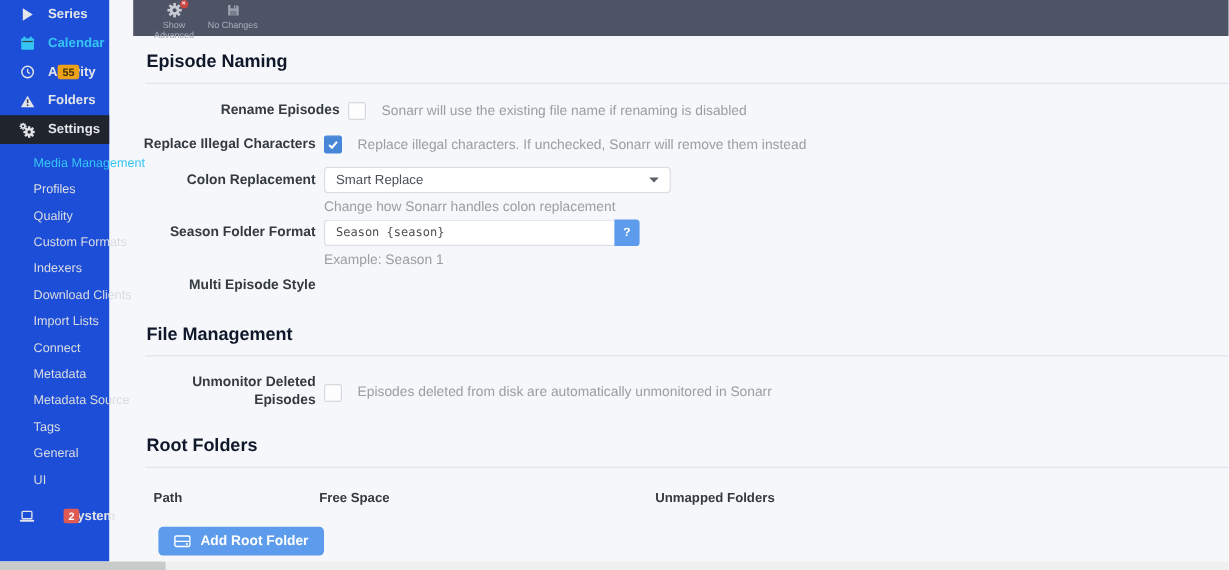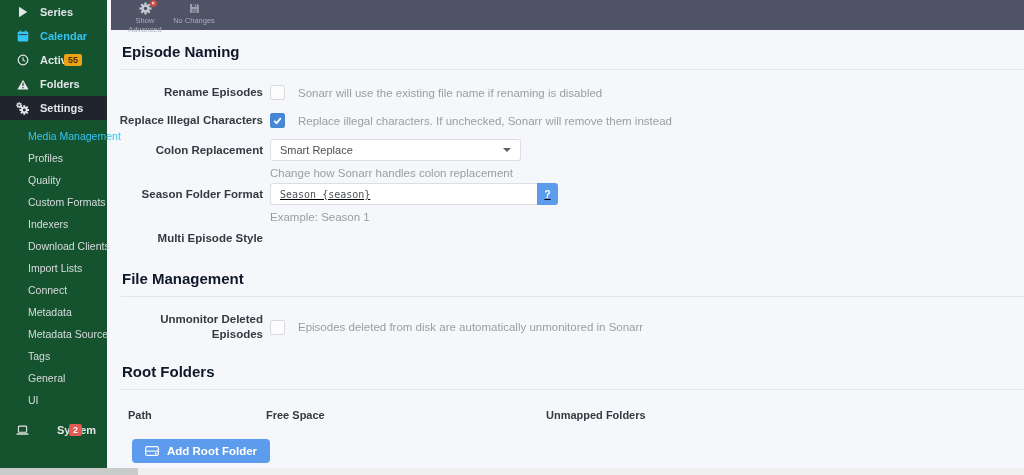--- a/index.html
+++ b/index.html
@@ -1,21 +1,21 @@
 <!DOCTYPE html>
 <html><head>
 <meta charset="utf-8">
 <style>
   * { margin:0; padding:0; box-sizing:border-box; }
   html,body { width:1024px; height:475px; overflow:hidden; }
   body { font-family:"Liberation Sans",sans-serif; }
   .app { position:relative; width:1024px; height:475px; background:#f6f7fa; overflow:hidden; }
 
   
-  .sidebar { position:absolute; left:0; top:0; width:107px; height:468px; background:#14532d; color:#e3e5e9; z-index:3; }
+  .sidebar { position:absolute; left:0; top:0; width:91px; height:468px; background:#1d4ed8; color:#e3e5e9; z-index:3; }
   .nav-item { position:relative; height:24px; display:flex; align-items:center; padding-left:16px; gap:11px; font-size:11px; font-weight:600; cursor:pointer; }
   .nav-item .nav-ic { width:13px; display:flex; justify-content:center; color:#e3e5e9; }
   .nav-item.teal, .nav-item.teal .nav-ic { color:#35c5f4; }
   .nav-item.selected { background:#20242d; }
   .nav-badge { position:absolute; right:25px; top:50%; transform:translateY(-50%); font-size:9px; font-weight:bold; padding:1px 4px; border-radius:2px; }
   .nav-badge.warn { background:#eda117; color:#42330b; }
   .nav-badge.danger { background:#e05953; color:#fff; }
   .subnav { padding:5px 0 2px 0; }
   .subnav-item { height:22px; line-height:22px; padding-left:28px; font-size:10.5px; color:#d9dce0; cursor:pointer; white-space:nowrap; }
   .subnav-item.active { color:#35c5f4; }
@@ -34,23 +34,23 @@
   .form-row { display:flex; margin-top:13px; }
   .lbl { width:152px; flex-shrink:0; text-align:right; font-size:11.5px; font-weight:bold; color:#343a41; }
   .row-check { align-items:center; }
   .row-check .lbl { line-height:15px; }
   .row-ctl .lbl { line-height:22px; }
   .ctl { margin-left:7px; }
   .ctl-line { display:flex; align-items:center; }
   .cb { width:15px; height:15px; border:1px solid #d6dade; border-radius:2px; background:#fdfdfe; flex-shrink:0; cursor:pointer; display:flex; align-items:center; justify-content:center; }
   .cb.checked { background:#4787d7; border-color:#4787d7; }
   .inline-help { margin-left:13px; font-size:11.5px; color:#9b9da0; }
-  .select { width:251px; height:22px; background:#fff; border:1px solid #dbdfe3; border-radius:3px; display:flex; align-items:center; justify-content:space-between; padding:0 9px; font-size:11px; color:#4b5055; cursor:pointer; }
+  .select { width:289px; height:22px; background:#fff; border:1px solid #dbdfe3; border-radius:3px; display:flex; align-items:center; justify-content:space-between; padding:0 9px; font-size:11px; color:#4b5055; cursor:pointer; }
   .caret { width:0; height:0; border-left:4px solid transparent; border-right:4px solid transparent; border-top:4px solid #5b6066; }
-  .input-group { display:flex; width:288px;text-decoration:underline; }
+  .input-group { display:flex; width:263px; }
   .text-input { flex:1; min-width:0; height:22px; border:1px solid #dbdfe3; border-right:none; border-radius:3px 0 0 3px; background:#fff; padding:0 9px; font-family:"DejaVu Sans Mono",monospace; font-size:10px; color:#4b5055; outline:none; }
   .help-btn { width:21px; height:22px; background:#5d9cec; color:#fff; border:none; border-radius:0 3px 3px 0; font-size:10px; font-weight:bold; cursor:pointer; }
   .under-help { margin-top:6px; font-size:11.5px; color:#9b9da0; }
 
   .rf-headers { display:flex; margin:19px 0 0 17px; font-size:11px; font-weight:bold; color:#343a41; }
   .rf-col-path { width:138px; }
   .rf-col-free { width:280px; }
   .add-btn { margin:18px 0 0 21px; display:inline-flex; align-items:center; gap:8px; background:#5d9cec; color:#fff; border:none; border-radius:4px; padding:6px 13px; font-size:11.5px; font-weight:bold; font-family:"Liberation Sans",sans-serif; cursor:pointer; }
 
   
@@ -186,21 +186,21 @@
         </svg>
       </span>
       <span>No Changes</span>
     </div>
   </header>
 
   <main class="content">
 
     <h2 class="section-head">Episode Naming</h2>
 
-    <div class="form-row row-check" style="margin-top:15px;">
+    <div class="form-row row-check" style="margin-top:15px;margin-left:20px;">
       <div class="lbl">Rename Episodes</div>
       <div class="ctl ctl-line">
         <span class="cb"></span>
         <span class="inline-help">Sonarr will use the existing file name if renaming is disabled</span>
       </div>
     </div>
 
     <div class="form-row row-check">
       <div class="lbl">Replace Illegal Characters</div>
       <div class="ctl ctl-line">

